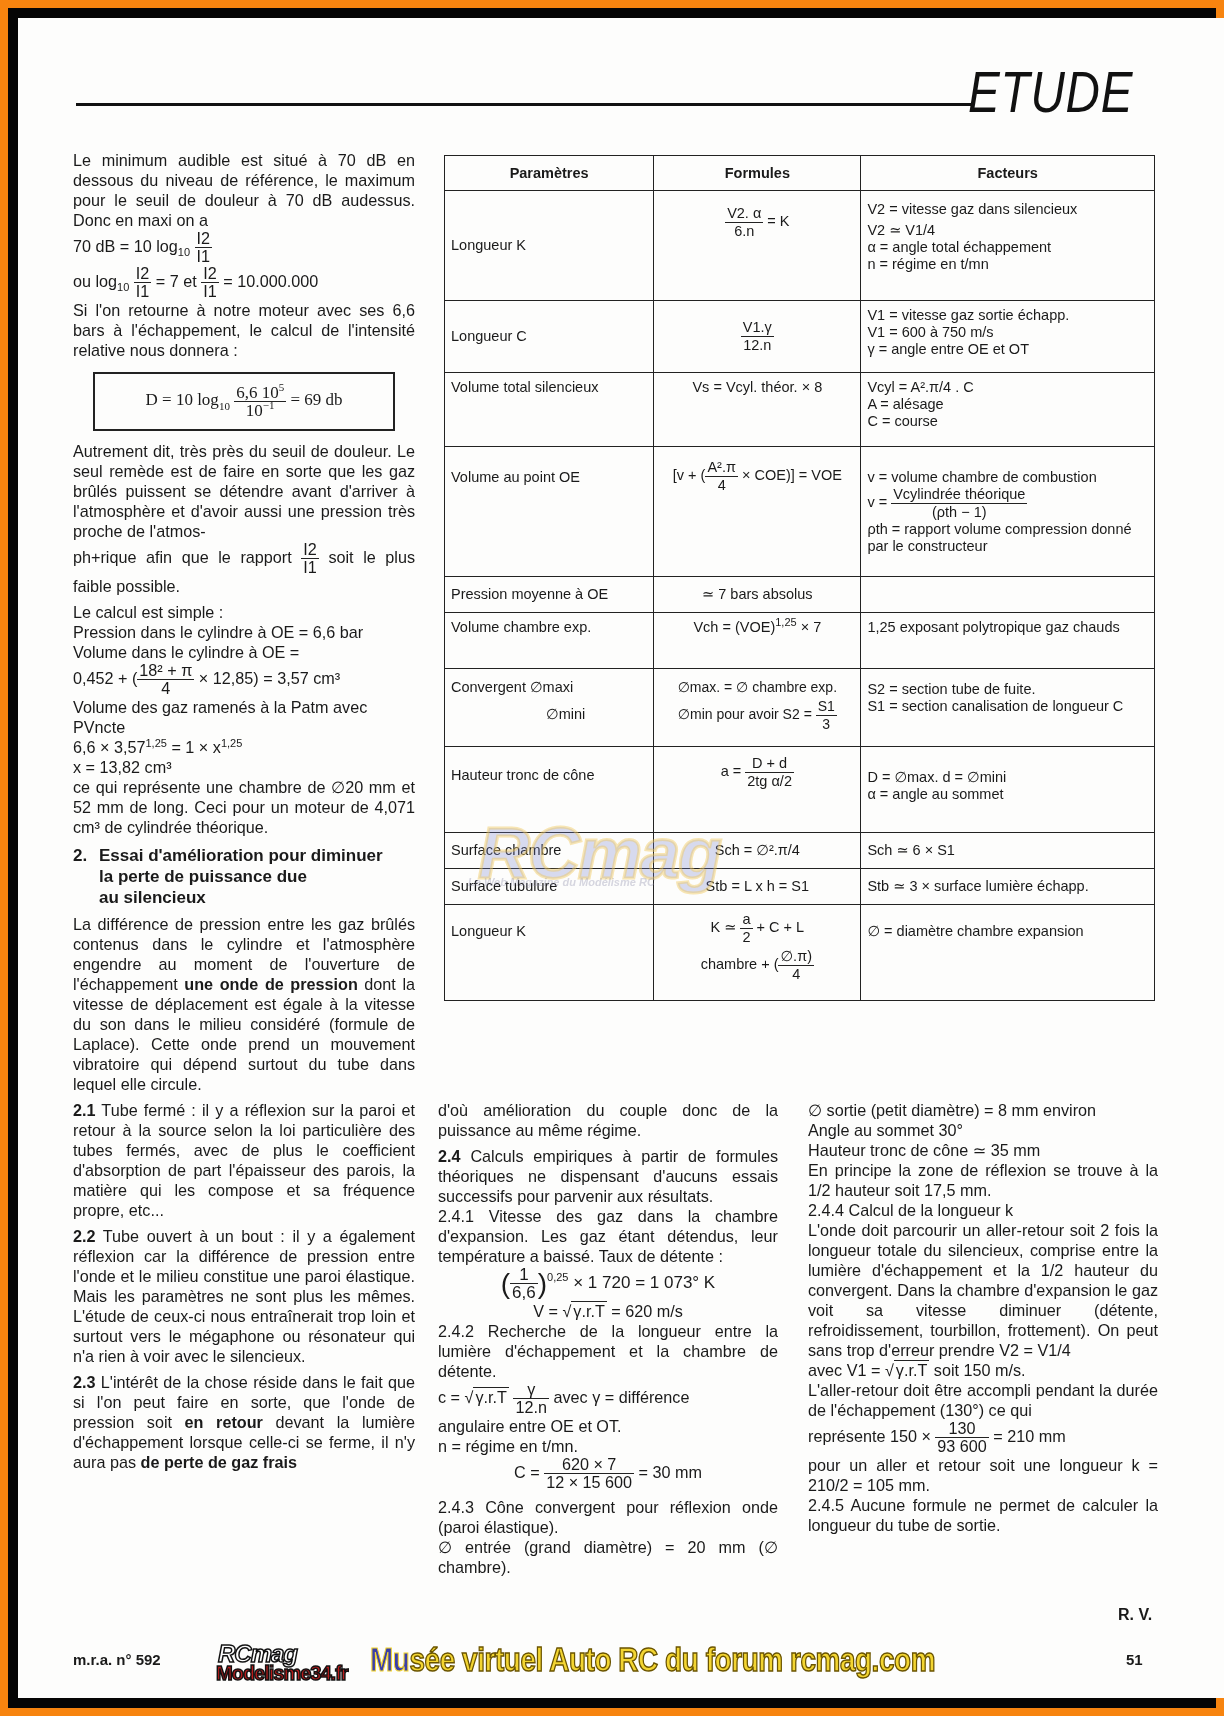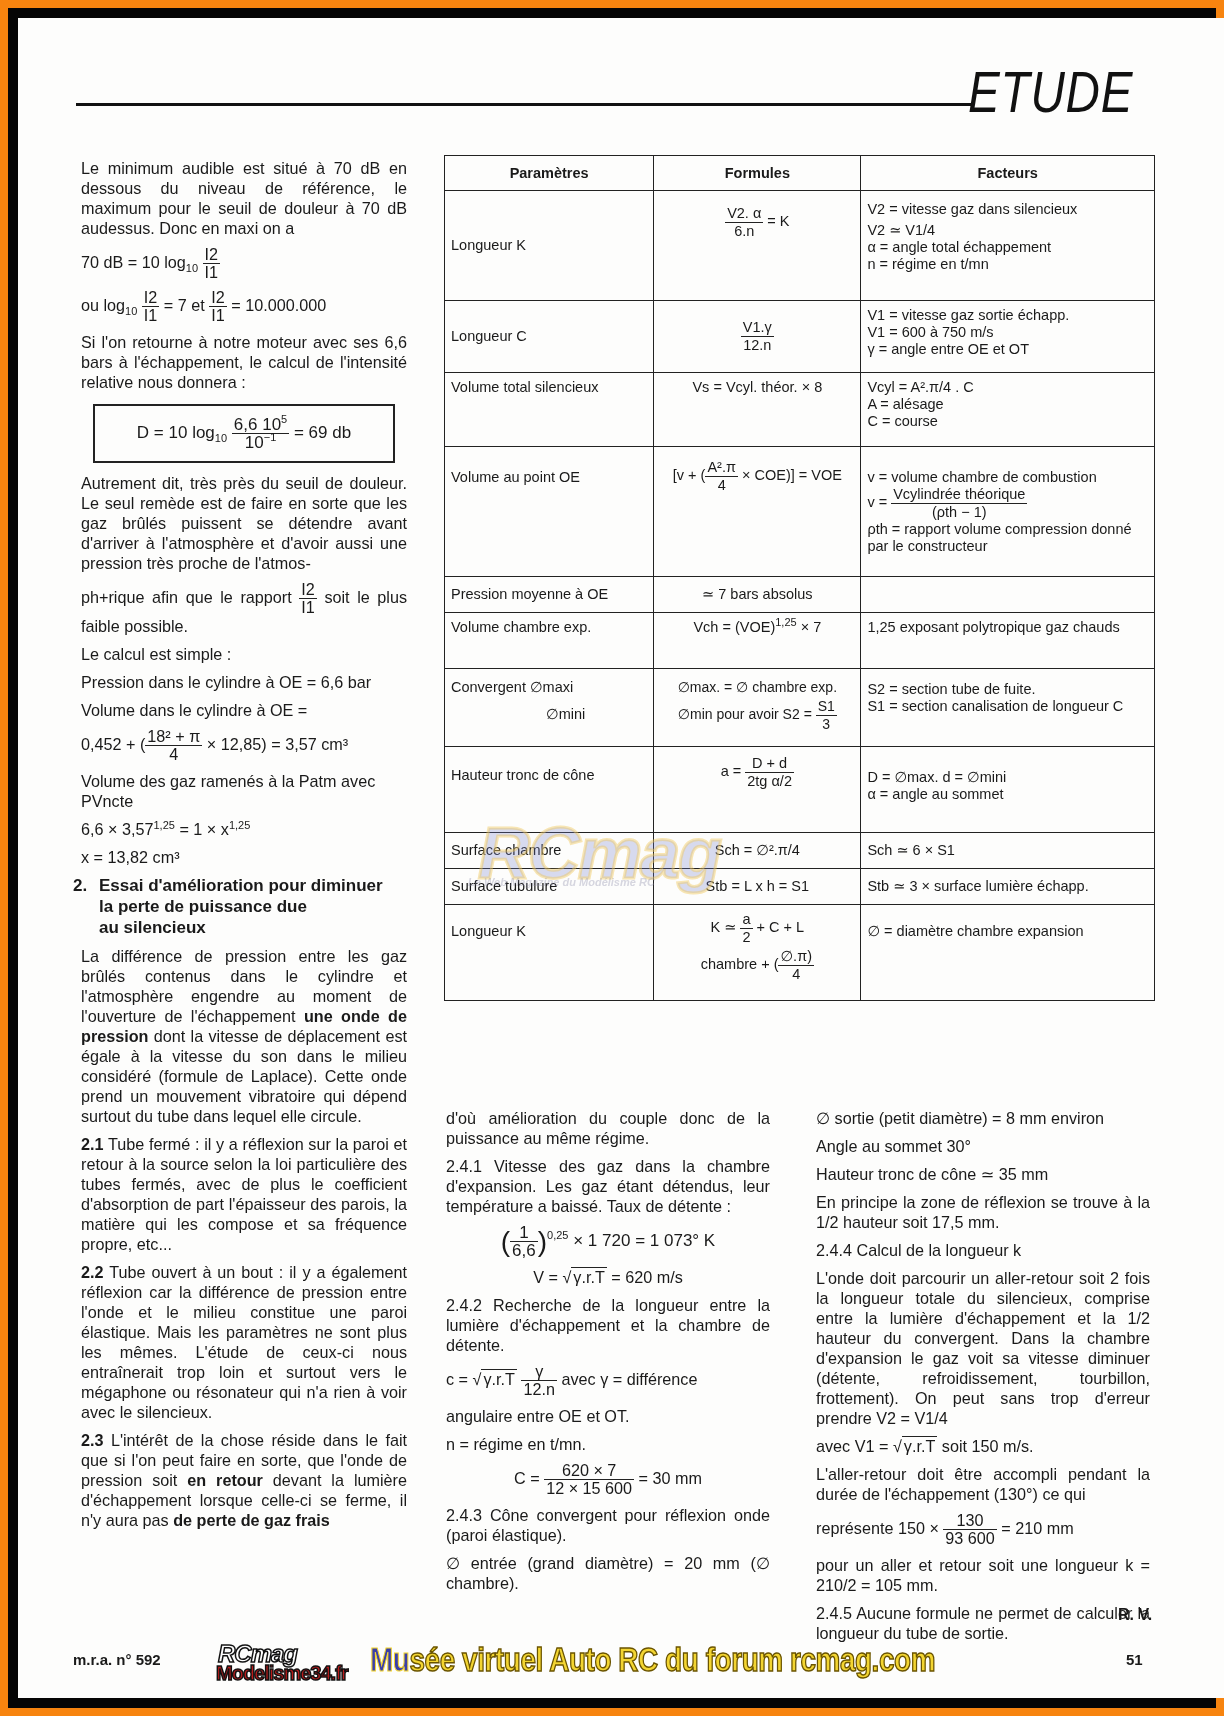--- a/index.html
+++ b/index.html
@@ -2,31 +2,31 @@
 <html><head>
 <meta charset="utf-8">
 <style>
   html, body { margin:0; padding:0; }
   body { width:1224px; height:1716px; background:#f7840f; font-family:"Liberation Sans", sans-serif; color:#1a1a1a; }
   .frame { position:absolute; left:8px; top:8px; width:1208px; height:1700px; background:#050505; }
   .page { position:absolute; left:18px; top:18px; width:1188px; height:1680px; background:#fdfdfc; overflow:hidden;padding-left:40px; }
   .header-rule { position:absolute; left:58px; top:85px; width:898px; height:3px; background:#111; }
   .header-title { position:absolute; left:950px; top:40px; font-size:58px; font-style:italic; font-weight:normal; letter-spacing:1px; transform:scaleX(0.82); transform-origin:left top; color:#111; font-family:"Liberation Sans", sans-serif; }
   .col { position:absolute; font-size:16.2px; line-height:20px; text-align:justify; }
-  .col p { margin:8px; }
+  .col p { margin:0; }
   .col .gap { margin-top:6px; }
   .col1 { left:55px; top:132px; width:342px; }
   .col2 { left:420px; top:1082px; width:340px; }
   .col3 { left:790px; top:1082px; width:350px; }
   .frac { display:inline-block; vertical-align:middle; text-align:center; line-height:17px; }
   .frac .num { display:block; border-bottom:1px solid #222; padding:0 2px; }
   .frac .den { display:block; padding:0 2px; }
   .eq { text-align:left; margin:2px 0; }
   .eq.center { text-align:center; }
-  .boxed { border:2px solid #222; margin:12px 20px 10px 20px; padding:10px 12px; text-align:center; font-size:17px; }
+  .boxed { border:2px solid #222; margin:12px 20px 10px 20px; padding:10px 12px; text-align:center; font-size:17px;font-family:Liberation Serif, serif; }
   .heading { font-weight:bold; font-size:17px; line-height:21px; margin:8px 0 6px 0; text-align:left; }
   .heading .hn { display:inline-block; width:26px; }
   .heading .hi { padding-left:26px; display:block; }
   b { font-weight:bold; }
   sup { font-size:11px; line-height:0; }
   sub { font-size:11px; line-height:0; }
   .sqrt { border-top:1px solid #222; padding:0 2px; }
   table.main { position:absolute; left:426px; top:137px; width:711px; border-collapse:collapse; font-size:14.5px; line-height:17px; }
   table.main td, table.main th { border:1.5px solid #222; vertical-align:top; padding:6px 6px; }
   table.main th { font-weight:bold; font-size:14.5px; height:34px; vertical-align:middle; padding:0; }
@@ -71,20 +71,21 @@
     </div>
     <p>Autrement dit, très près du seuil de douleur. Le seul remède est de faire en sorte que les gaz brûlés puissent se détendre avant d'arriver à l'atmosphère et d'avoir aussi une pression très proche de l'atmos-</p>
     <p><span>ph+rique afin que le rapport </span><span class="frac"><span class="num">I2</span><span class="den">I1</span></span><span> soit le plus faible possible.</span></p>
     <p class="gap">Le calcul est simple :</p>
     <p>Pression dans le cylindre à OE = 6,6 bar</p>
     <p>Volume dans le cylindre à OE =</p>
     <p class="eq"><span>0,452 + (</span><span class="frac"><span class="num">18² + π</span><span class="den">4</span></span><span> × 12,85) = 3,57 cm³</span></p>
     <p style="text-align:left">Volume des gaz ramenés à la Patm avec PVncte</p>
     <p class="eq"><span>6,6 × 3,57</span><sup>1,25</sup><span> = 1 × x</span><sup>1,25</sup></p>
     <p>x = 13,82 cm³</p>
+    <p>ce qui représente une chambre de ∅20 mm et 52 mm de long. Ceci pour un moteur de 4,071 cm³ de cylindrée théorique.</p>
     <div class="heading">
       <span class="hn">2.</span><span>Essai d'amélioration pour diminuer</span>
       <span class="hi">la perte de puissance due</span>
       <span class="hi">au silencieux</span>
     </div>
     <p><span>La différence de pression entre les gaz brûlés contenus dans le cylindre et l'atmosphère engendre au moment de l'ouverture de l'échappement </span><b>une onde de pression</b><span> dont la vitesse de déplacement est égale à la vitesse du son dans le milieu considéré (formule de Laplace). Cette onde prend un mouvement vibratoire qui dépend surtout du tube dans lequel elle circule.</span></p>
     <p class="gap"><b>2.1</b><span> Tube fermé : il y a réflexion sur la paroi et retour à la source selon la loi particulière des tubes fermés, avec de plus le coefficient d'absorption de part l'épaisseur des parois, la matière qui les compose et sa fréquence propre, etc...</span></p>
     <p class="gap"><b>2.2</b><span> Tube ouvert à un bout : il y a également réflexion car la différence de pression entre l'onde et le milieu constitue une paroi élastique. Mais les paramètres ne sont plus les mêmes. L'étude de ceux-ci nous entraînerait trop loin et surtout vers le mégaphone ou résonateur qui n'a rien à voir avec le silencieux.</span></p>
     <p class="gap"><b>2.3</b><span> L'intérêt de la chose réside dans le fait que si l'on peut faire en sorte, que l'onde de pression soit </span><b>en retour</b><span> devant la lumière d'échappement lorsque celle-ci se ferme, il n'y aura pas </span><b>de perte de gaz frais</b></p>
   </div>
@@ -188,20 +189,21 @@
   </tbody>
     </table>
 
   <div class="watermark">
     <span class="wm-text">RCmag</span>
     <span class="wm-sub">Le Web Magazine du Modélisme RC</span>
   </div>
 
   <div class="col col2">
     <p>d'où amélioration du couple donc de la puissance au même régime.</p>
+    <p class="gap"><b>2.4</b><span> Calculs empiriques à partir de formules théoriques ne dispensant d'aucuns essais successifs pour parvenir aux résultats.</span></p>
     <p>2.4.1 Vitesse des gaz dans la chambre d'expansion. Les gaz étant détendus, leur température a baissé. Taux de détente :</p>
     <p class="eq center" style="font-size:17px">
       <span style="font-size:28px;vertical-align:middle">(</span><span class="frac"><span class="num">1</span><span class="den">6,6</span></span><span style="font-size:28px;vertical-align:middle">)</span><sup>0,25</sup><span> × 1 720 = 1 073° K</span>
     </p>
     <p class="eq center"><span>V = √</span><span class="sqrt">γ.r.T</span><span> = 620 m/s</span></p>
     <p>2.4.2 Recherche de la longueur entre la lumière d'échappement et la chambre de détente.</p>
     <p class="eq"><span>c = √</span><span class="sqrt">γ.r.T</span> <span class="frac"><span class="num">γ</span><span class="den">12.n</span></span><span> avec γ = différence</span></p>
     <p>angulaire entre OE et OT.</p>
     <p>n = régime en t/mn.</p>
     <p class="eq center"><span>C = </span><span class="frac"><span class="num">620 × 7</span><span class="den">12 × 15 600</span></span><span> = 30 mm</span></p>

